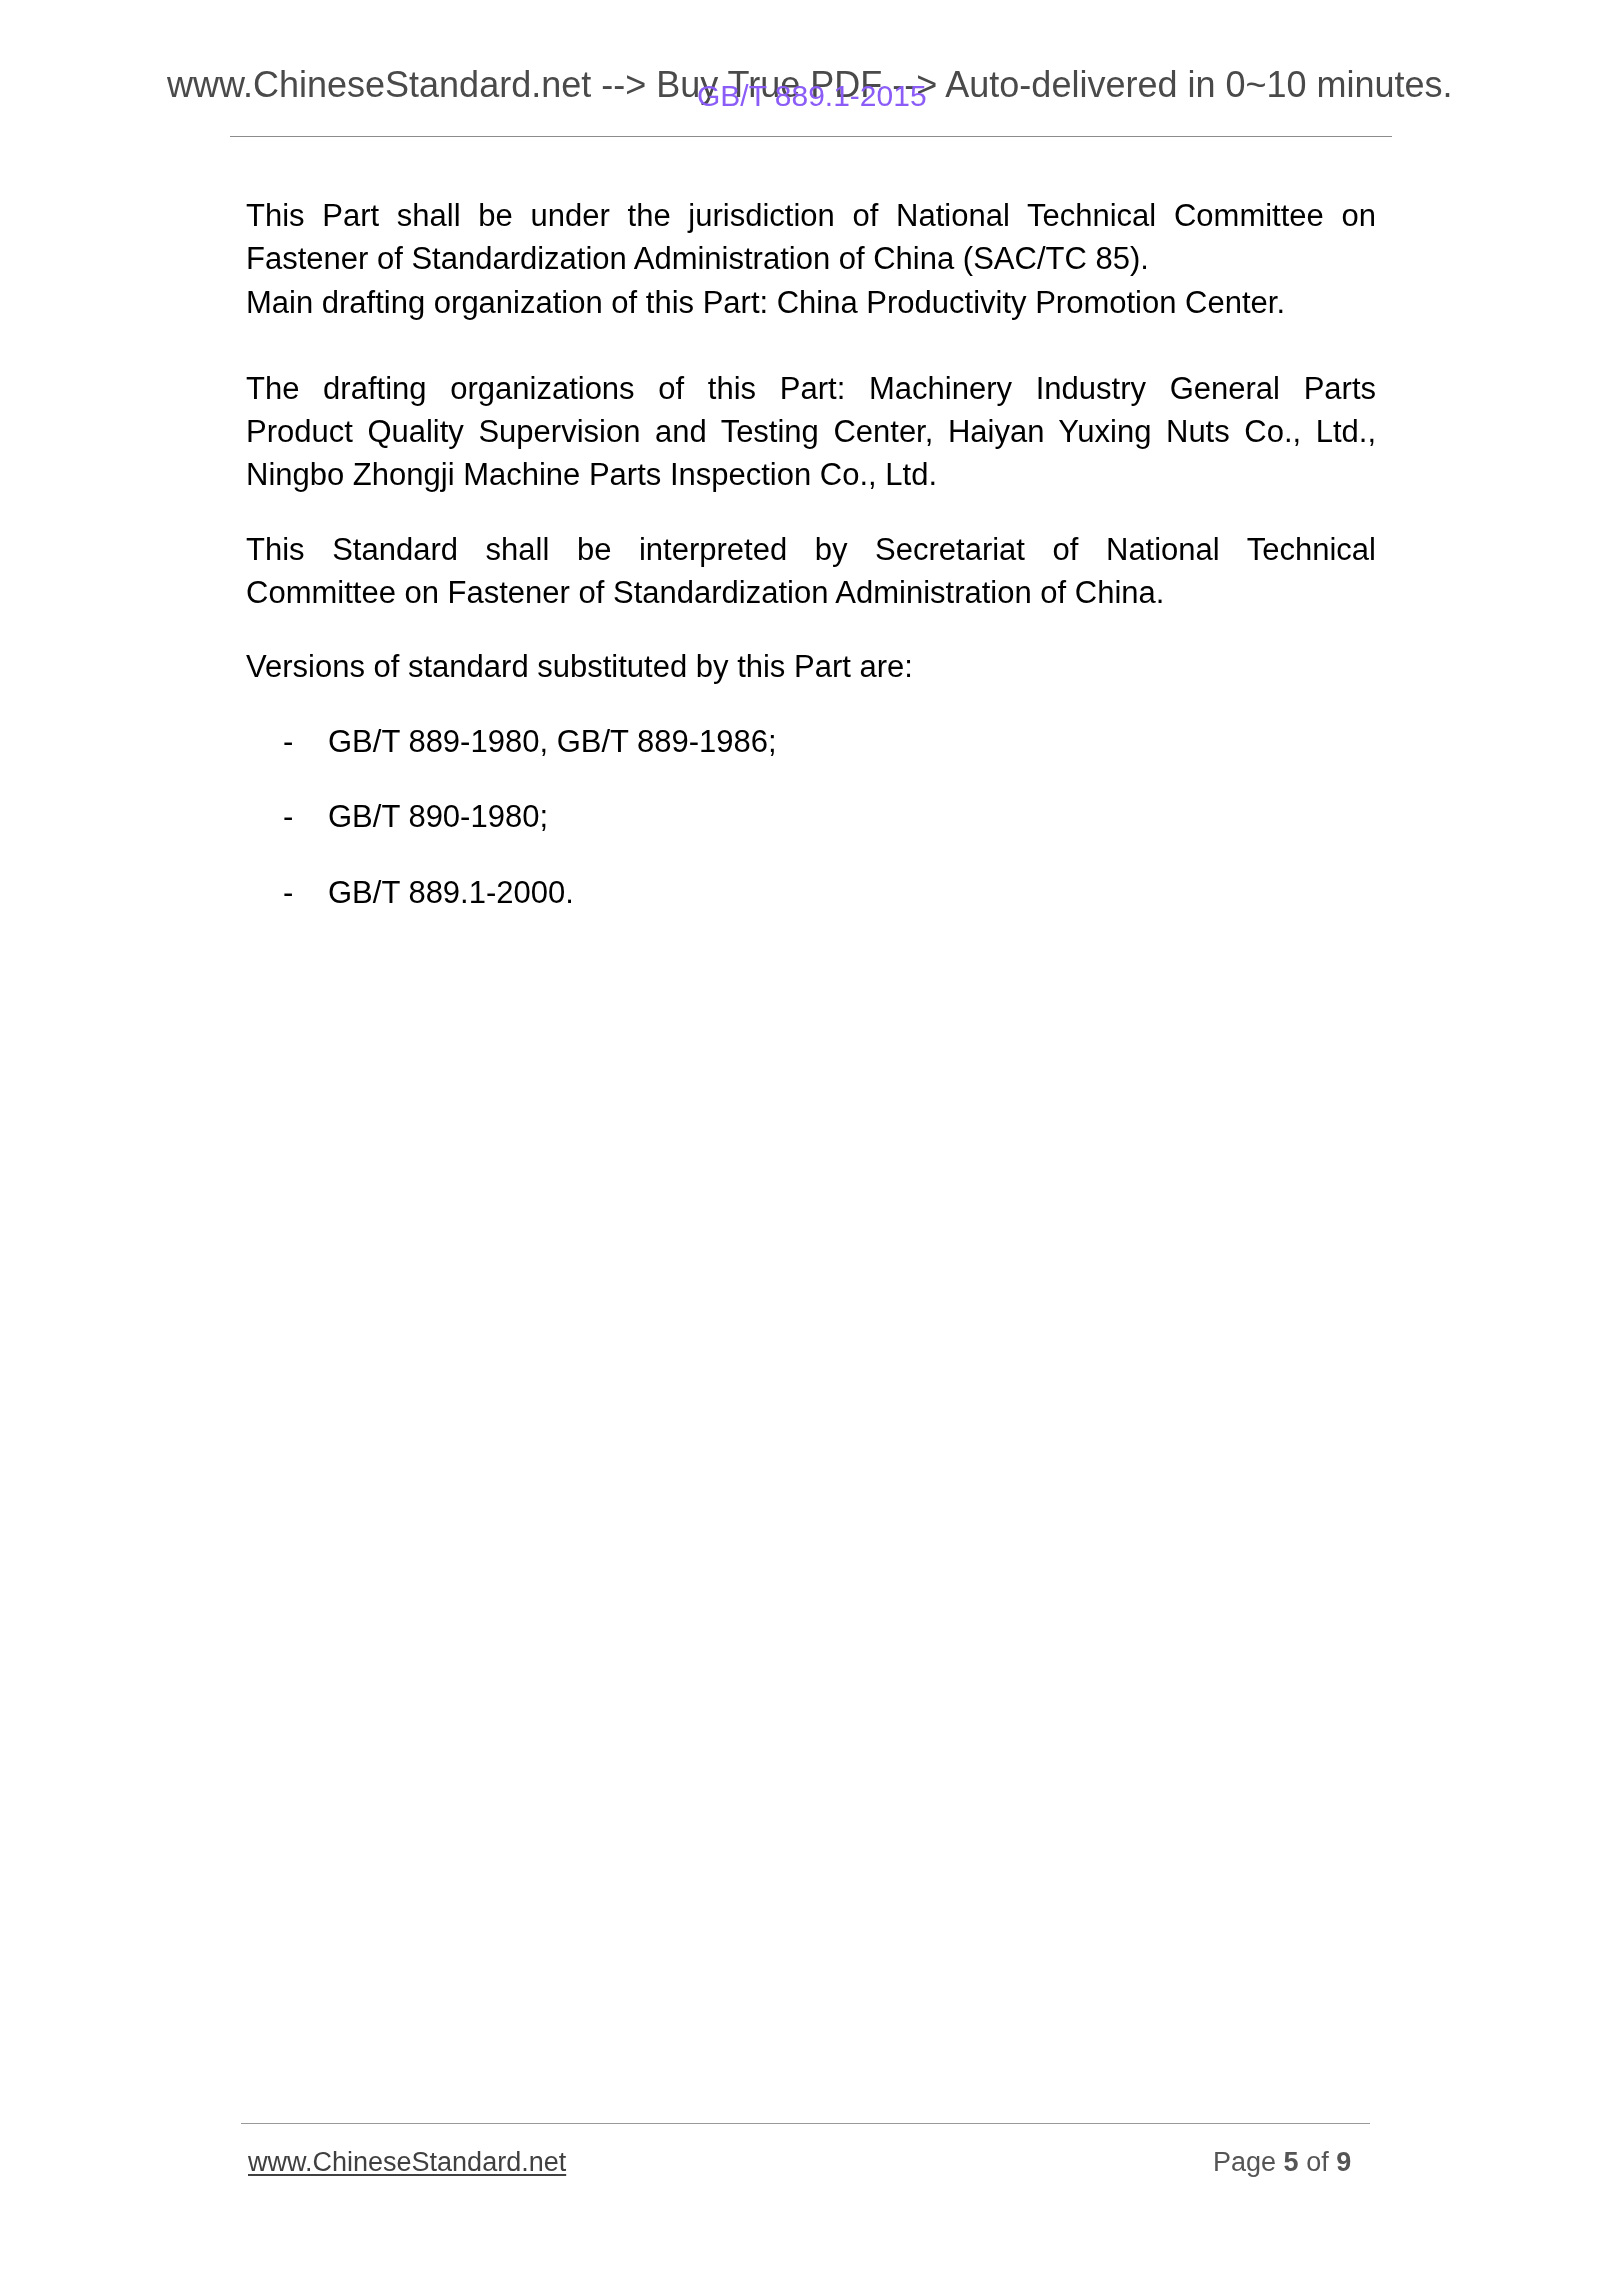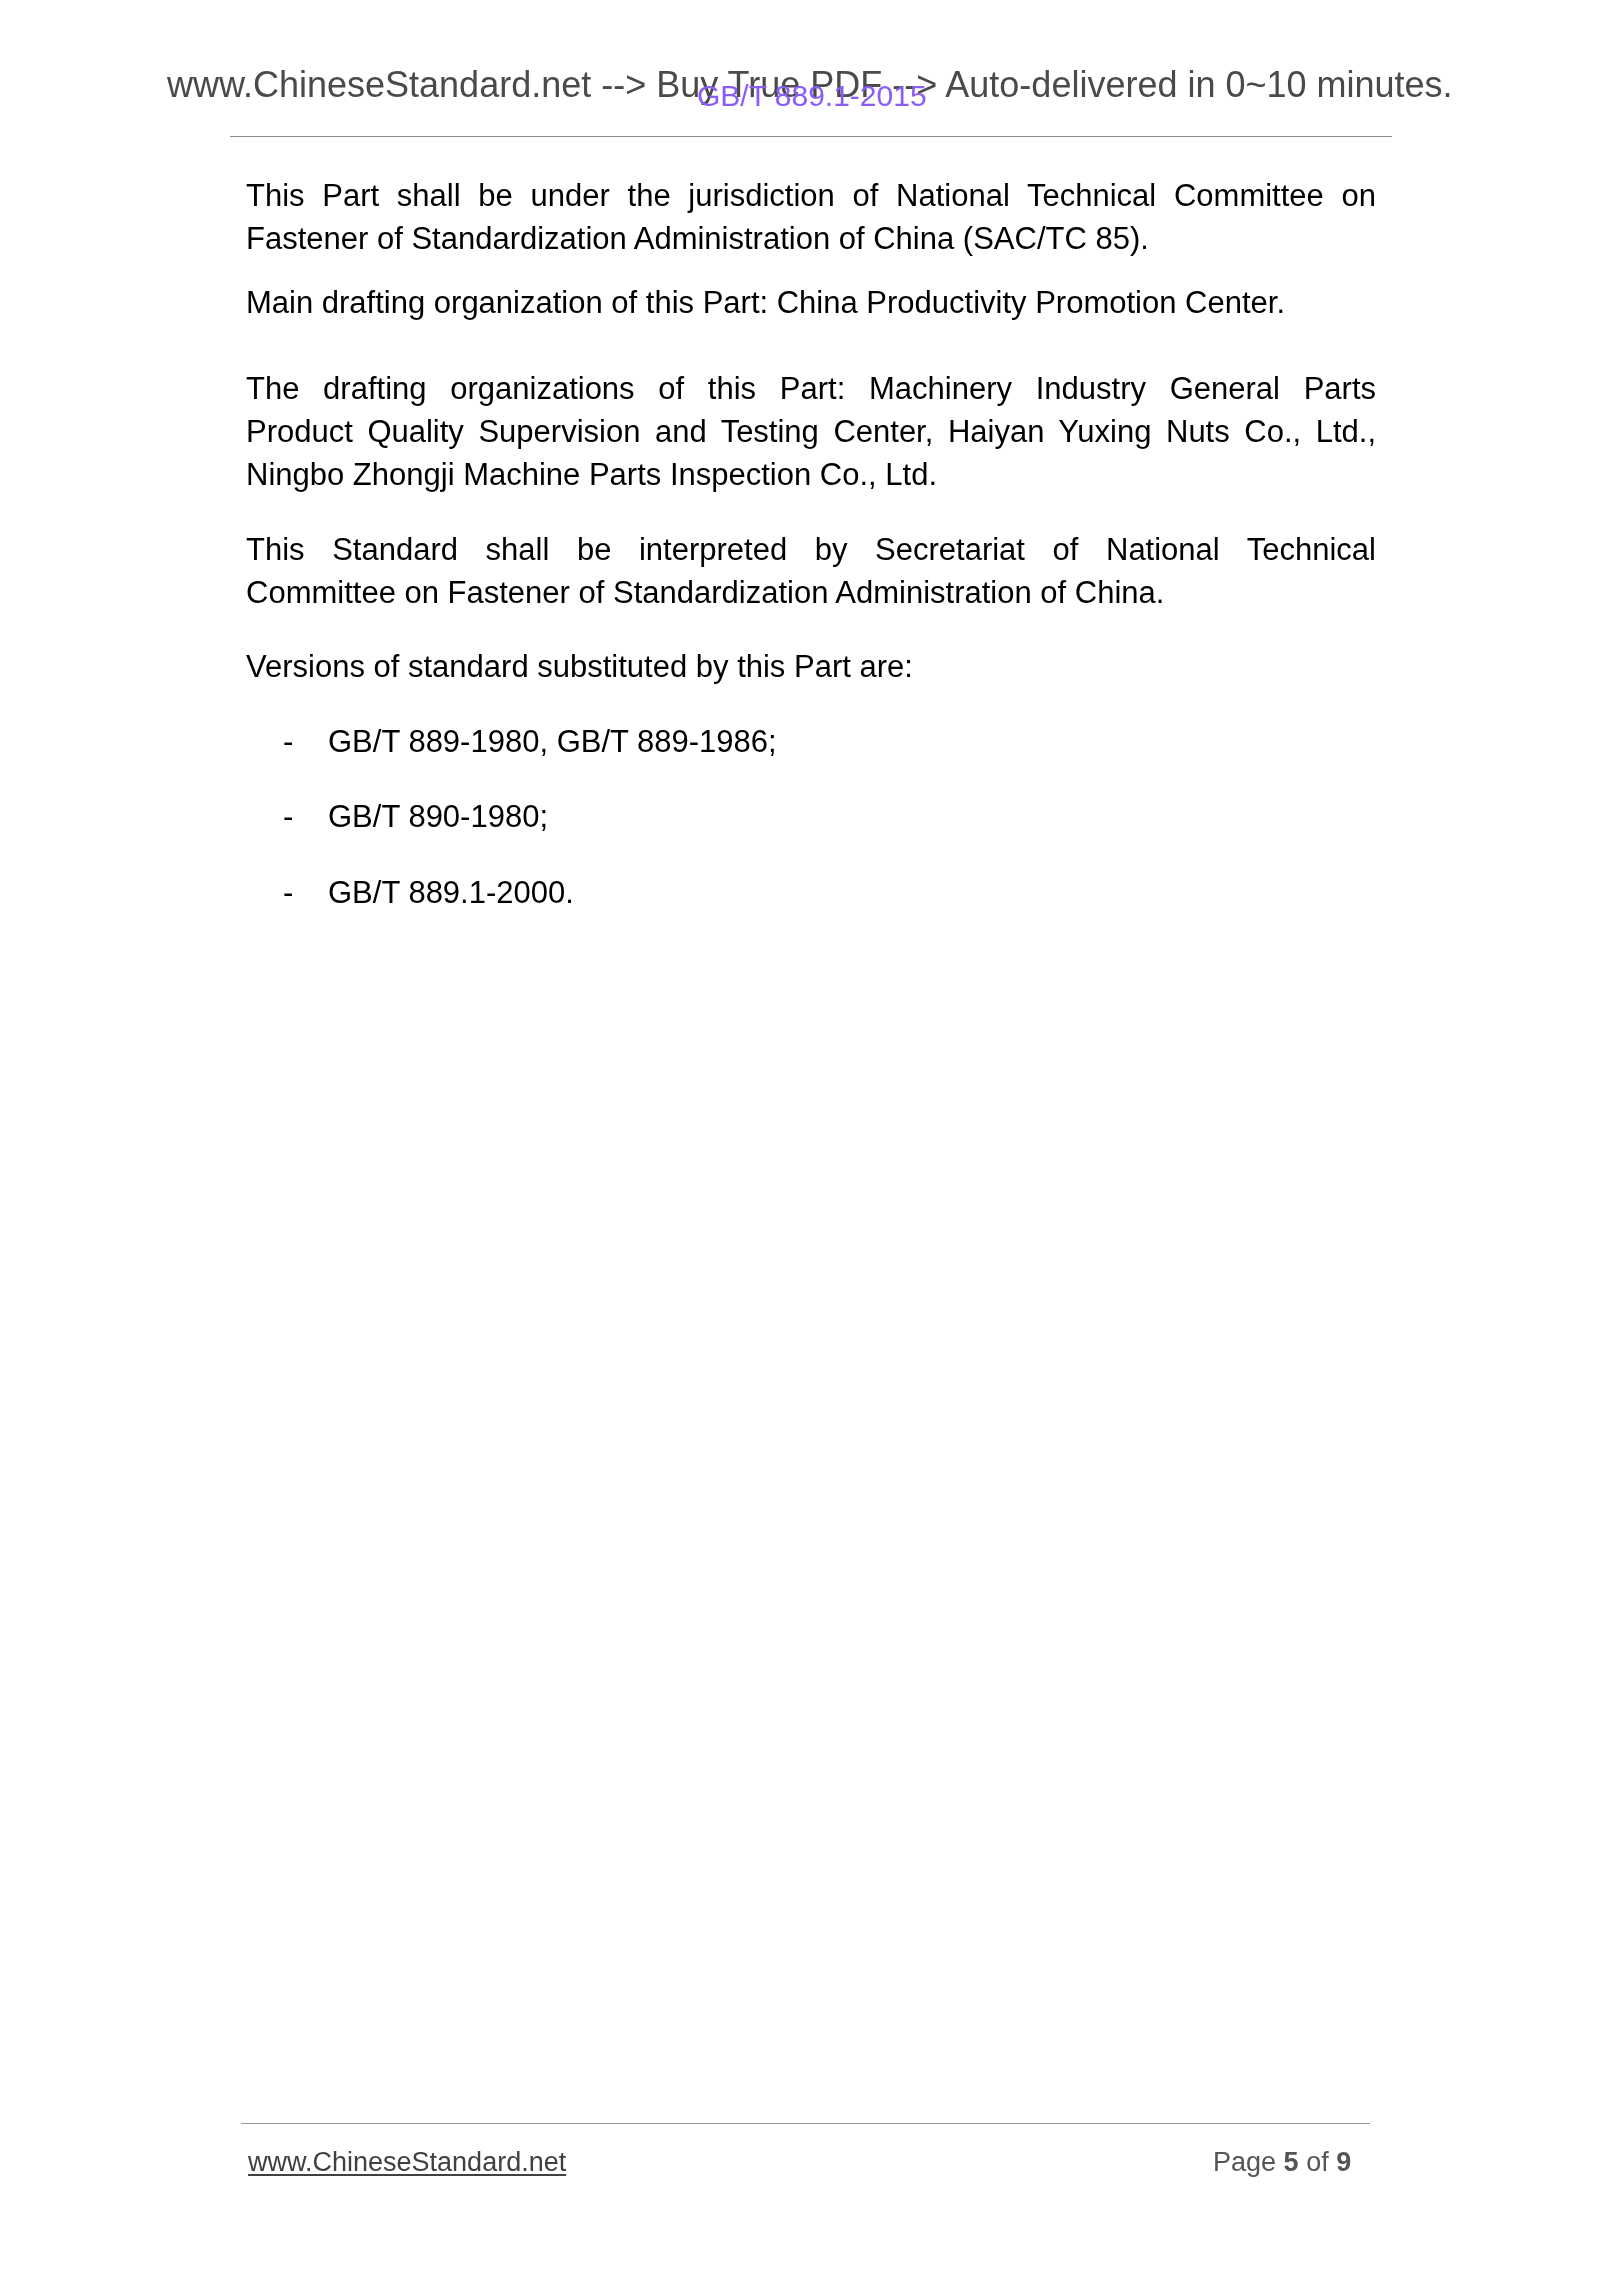--- a/index.html
+++ b/index.html
@@ -137,21 +137,21 @@
 
   <div class="header-banner">
     <span>www.ChineseStandard.net --&gt; Buy True PDF --&gt; Auto-delivered in 0~10 minutes.</span>
   </div>
   <div class="header-doc-id">GB/T 889.1-2015</div>
   <div class="header-rule"></div>
 
   <div class="content">
 
     <div class="para" style="top:174px;">
-      <span class="ln" style="white-space: normal; width: 1130px; height: 43px; overflow: hidden;">This Part shall be under the jurisdiction of National Technical Committee on</span>
+      <span class="ln" style="white-space: normal; width: 1130px; height: 43px; overflow: hidden; margin-top: 20px;">This Part shall be under the jurisdiction of National Technical Committee on</span>
       <span class="ln last">Fastener of Standardization Administration of China (SAC/TC 85).</span>
     </div>
 
     <div class="para" style="top:281px;">
       <span class="ln last">Main drafting organization of this Part: China Productivity Promotion Center.</span>
     </div>
 
     <div class="para" style="top:367px;">
       <span class="ln" style="white-space: normal; width: 1130px; height: 43px; overflow: hidden;">The drafting organizations of this Part: Machinery Industry General Parts</span>
       <span class="ln" style="white-space: normal; width: 1130px; height: 43px; overflow: hidden;">Product Quality Supervision and Testing Center, Haiyan Yuxing Nuts Co., Ltd.,</span>

